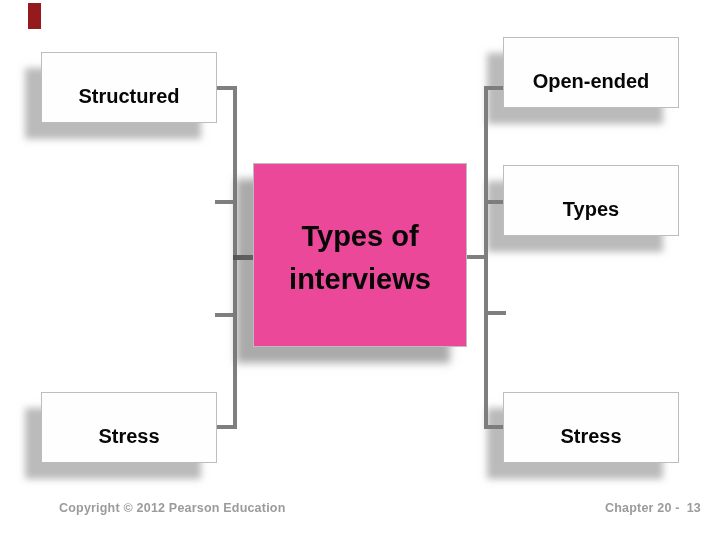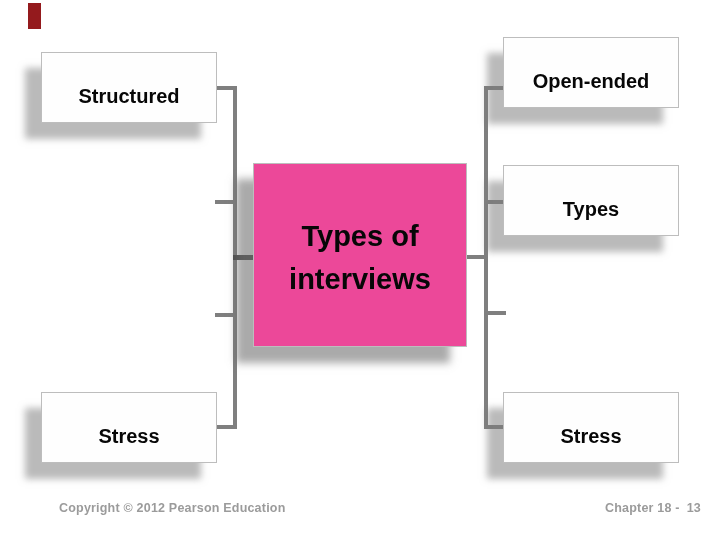--- a/index.html
+++ b/index.html
@@ -153,16 +153,16 @@
     <span>Stress</span>
   </div>
 
   <div class="center-node">
     <span>Types of interviews</span>
   </div>
 
   <div class="footer-text footer-copyright">Copyright © 2012 Pearson Education</div>
 
   <div class="footer-text footer-chapter">
-    <span>Chapter 18 -</span><span class="page-num">13</span>
+    <span>Chapter 20 -</span><span class="page-num">13</span>
   </div>
 
 </div>
 
 </body></html>

